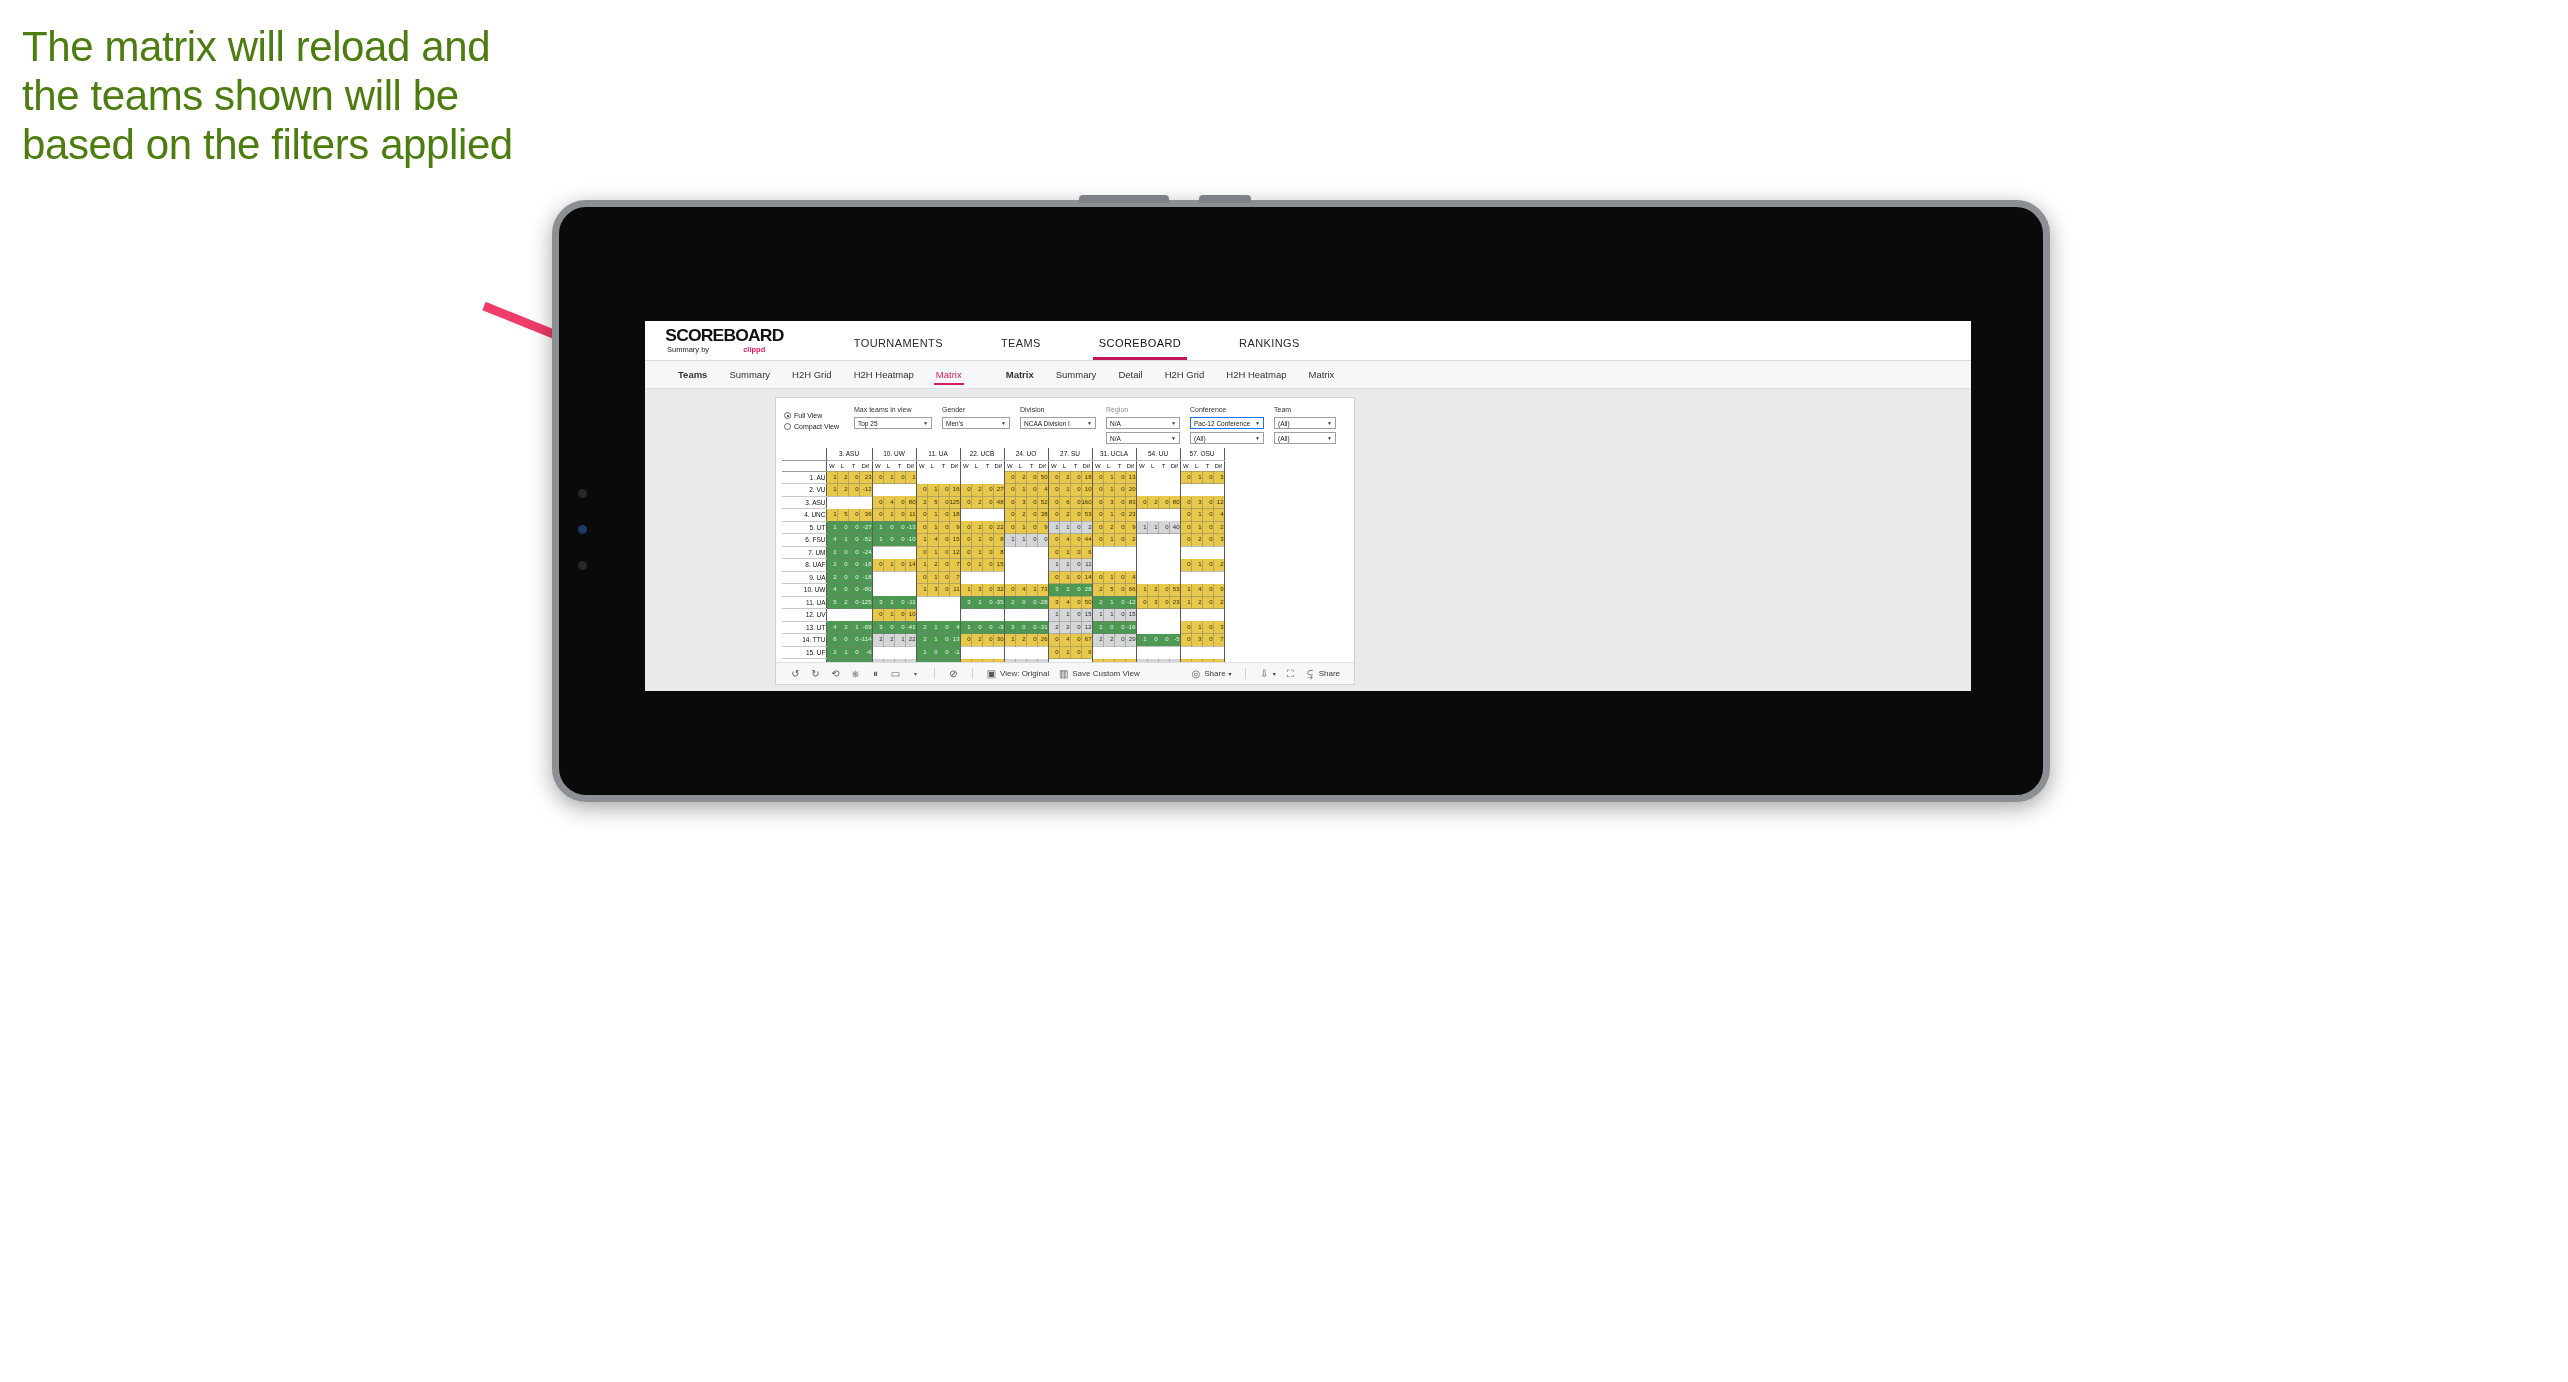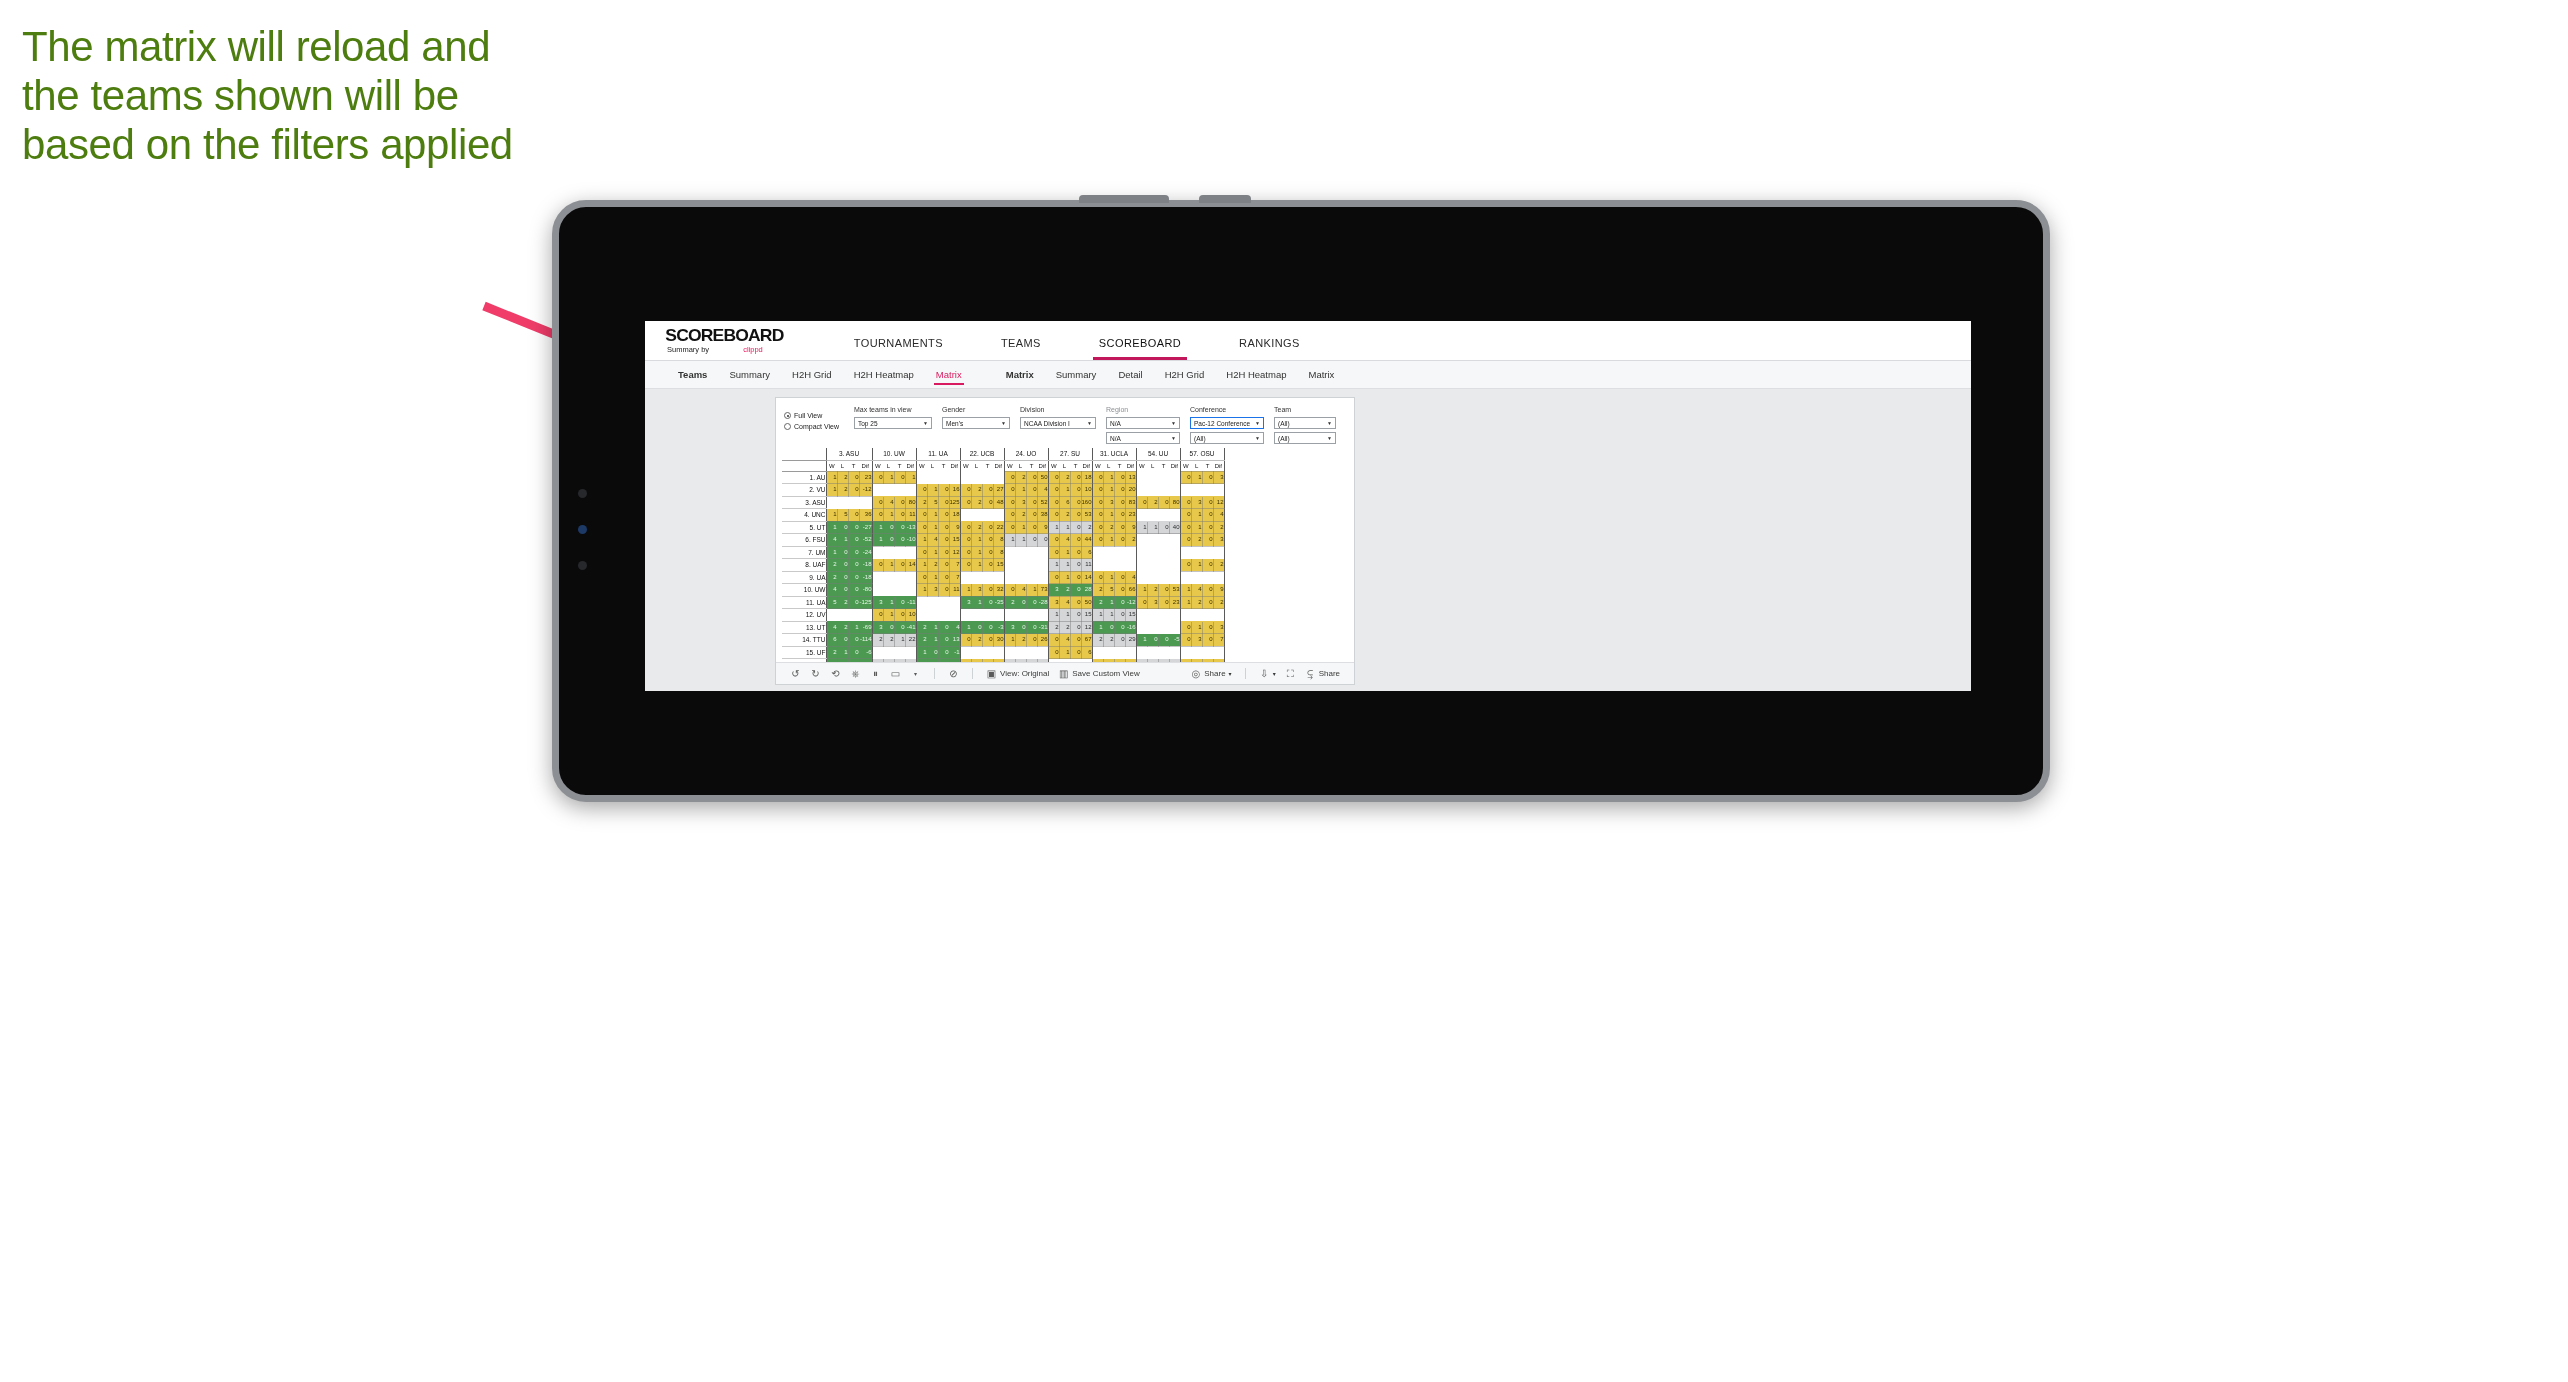--- a/index.html
+++ b/index.html
@@ -48,21 +48,21 @@
 
   
   #topnav {
     height:40px; background:#fff; display:flex; align-items:flex-end;
     border-bottom:1px solid #d8dadd; padding-left:22px;gap:26px;
   }
   #logo-wrap { padding-bottom:6px; margin-right:30px; }
   #logo { font-size:17px; font-weight:bold; letter-spacing:-0.8px; color:#111;
           font-family:"Liberation Sans", sans-serif; transform:scaleX(1.03); }
   #logo-sub { font-size:7.5px; color:#222; margin-top:-1px; }
-  #logo-sub b { color:#e8175d; font-weight:normal;padding-left:32px;}
+  #logo-sub b { color:#e8175d; font-weight:bold;padding-left:32px;}
   .topnav-item {
     font-size:11px; letter-spacing:0.4px; color:#2a2a2a; padding:0 16px 11px 16px;
     cursor:pointer; position:relative;
   }
   .topnav-item.active { color:#111; }
   .topnav-item.active::after {
     content:""; position:absolute; left:10px; right:10px; bottom:0; height:3px; background:#c2185b;
   }
 
   

